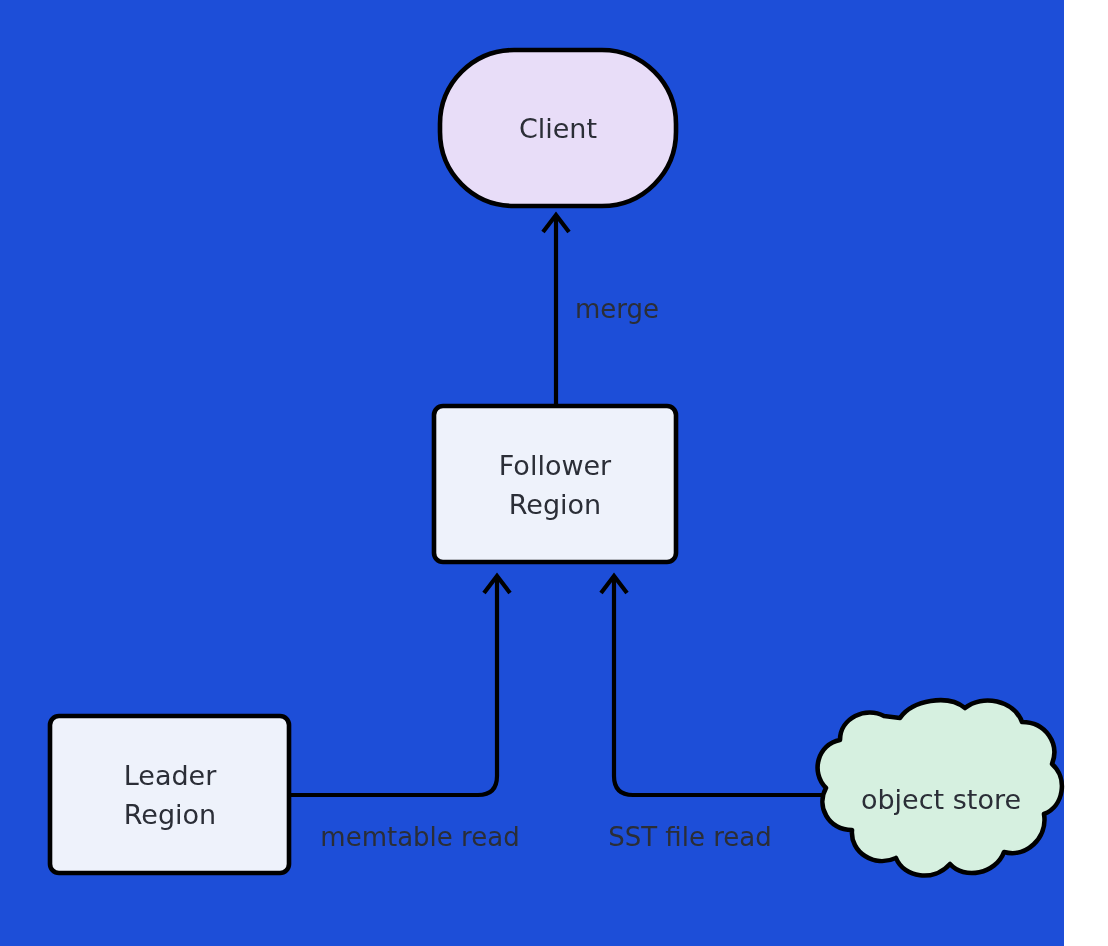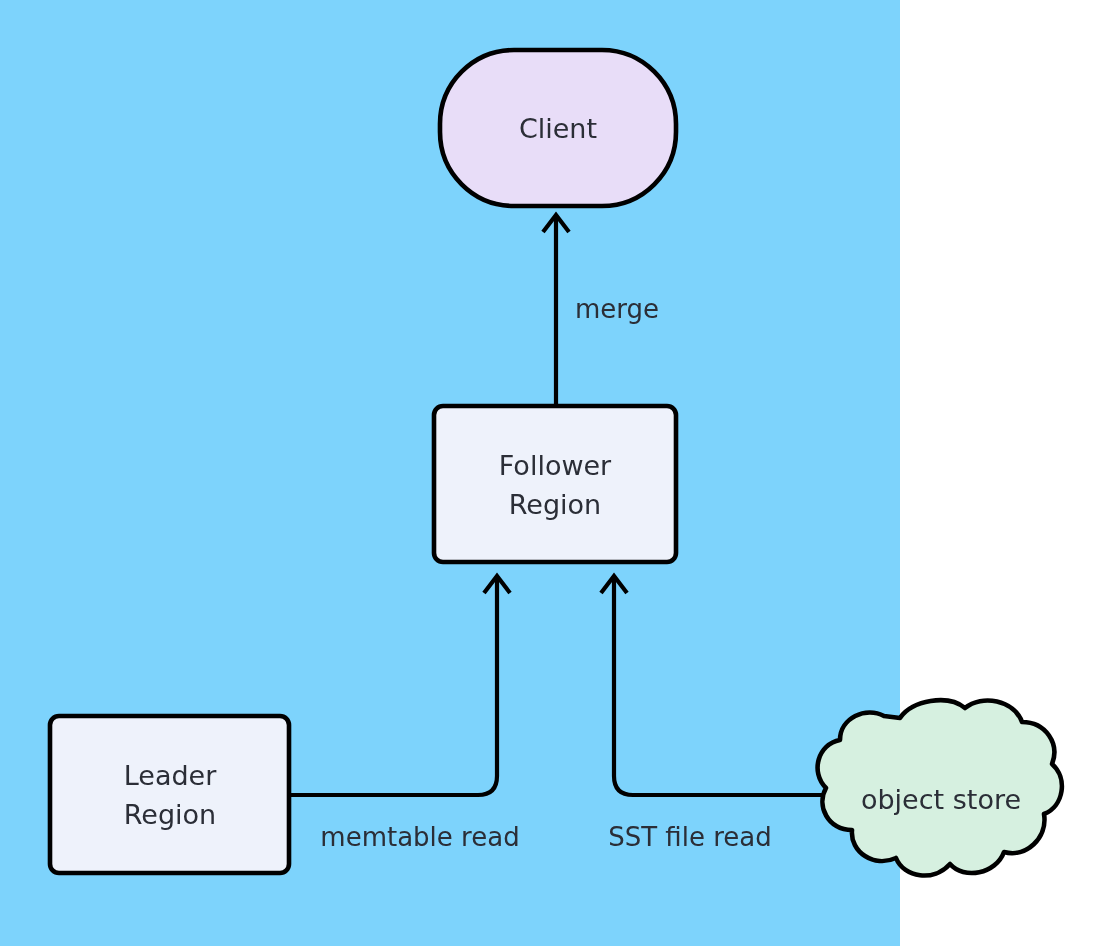--- a/index.html
+++ b/index.html
@@ -8,23 +8,23 @@
     background: #ffffff;
   }
   body {
     width: 1108px;
     height: 946px;
     overflow: hidden;
     font-family: "DejaVu Sans", sans-serif;
   }
   #diagram-root {
     position: relative;
-    width: 900px;
+    width: 1064px;
     height: 946px;
-    background: #7dd3fc;
+    background: #1d4ed8;
     text-decoration: underline;
   }
   svg.layer {
     position: absolute;
     top: 0;
     left: 0;
     width: 1108px;
     height: 946px;
   }
   .node-label {

